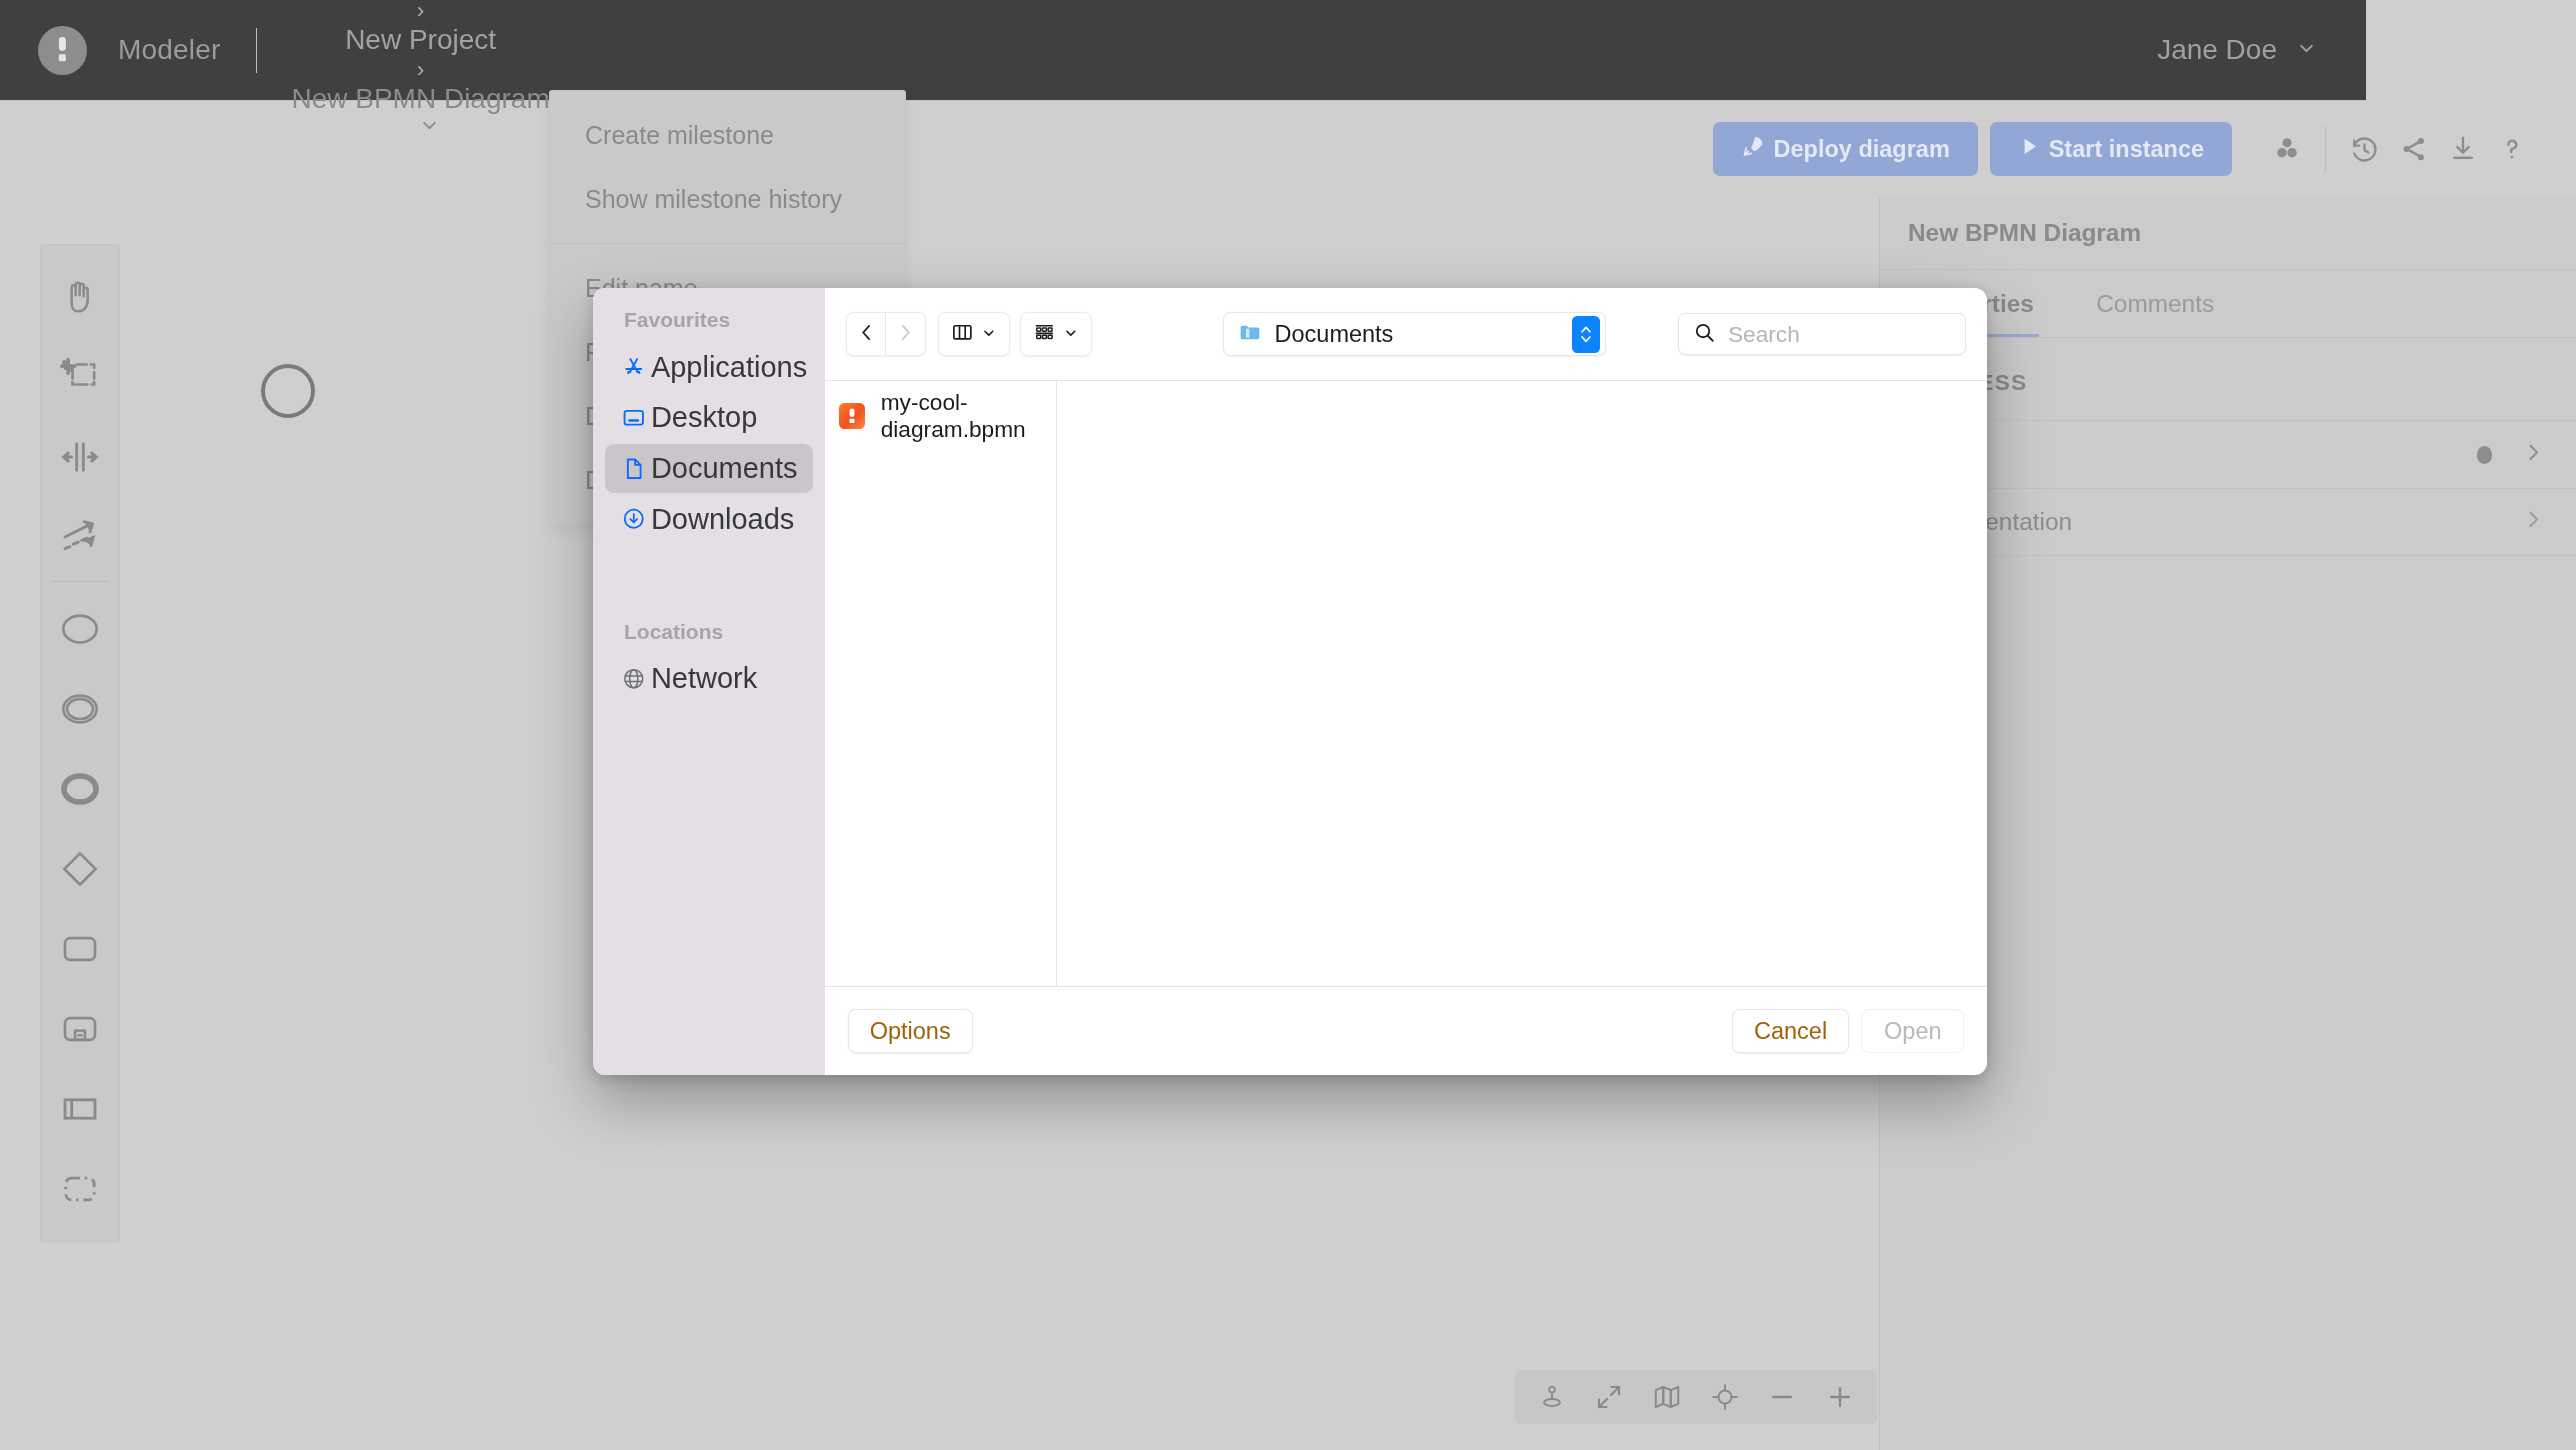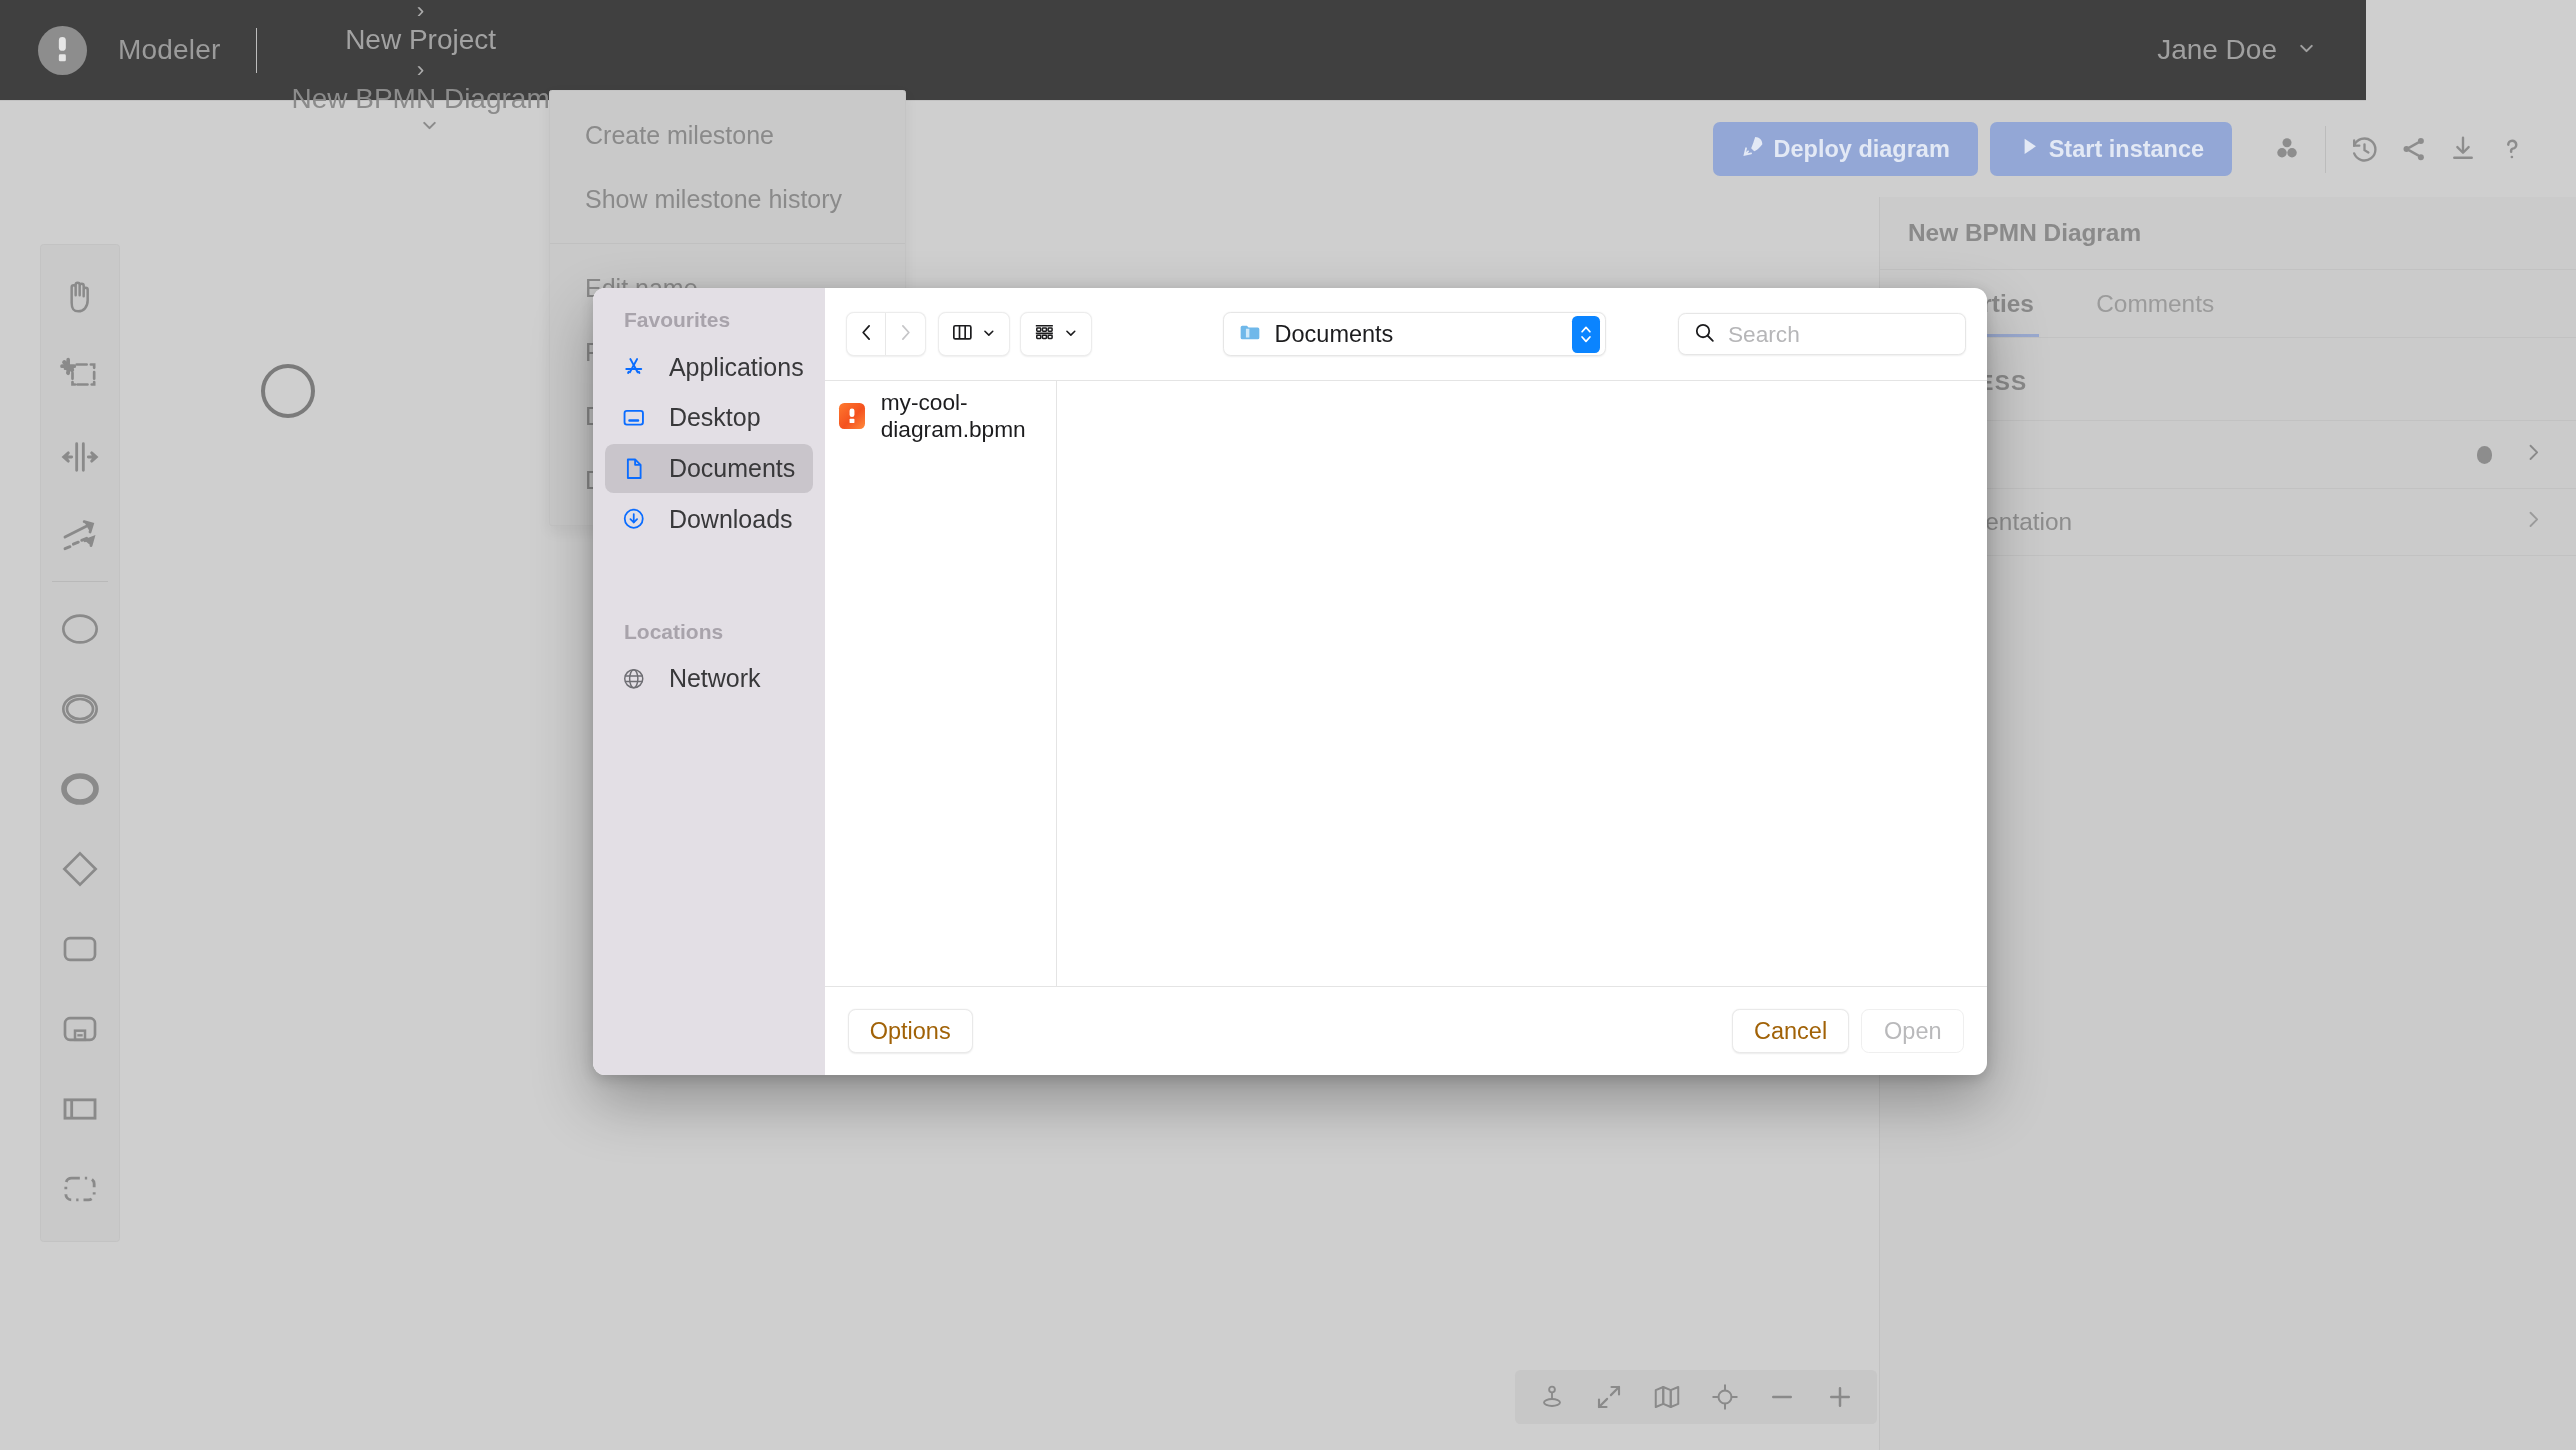--- a/index.html
+++ b/index.html
@@ -164,23 +164,23 @@
   
   #dialog-sidebar {
     width: 232px; background: #e3dfe5; flex: 0 0 auto;
     padding-top: 8px;
   }
   .side-head {
     font-size: 21px; font-weight: bold; color: #a8a3ab;
     padding: 12.2px 0 8.7px 31px;
   }
   .side-item {
-    display: flex; align-items: center; gap: 22px;
+    display: flex; align-items: center; gap: 4px;
     height: 49px; margin: 1.7px 12.2px; padding-left: 15.7px;
-    border-radius: 8.7px; font-size: 25px; color: #38383a;
+    border-radius: 8.7px; font-size: 29px; color: #38383a;
     background: none; border: none; width: calc(100% - 24.4px); text-align: left;
     font-family: "Liberation Sans", sans-serif;
   }
   .side-item.selected { background: #c9c5cb; }
   .side-icon { width: 26px; height: 26px; display: flex; align-items: center; justify-content: center; flex: 0 0 auto; }
   #locations-head { margin-top: 64px; }
 
   
   #dialog-main { flex: 1 1 auto; display: flex; flex-direction: column; min-width: 0; }
   #dialog-toolbar {

